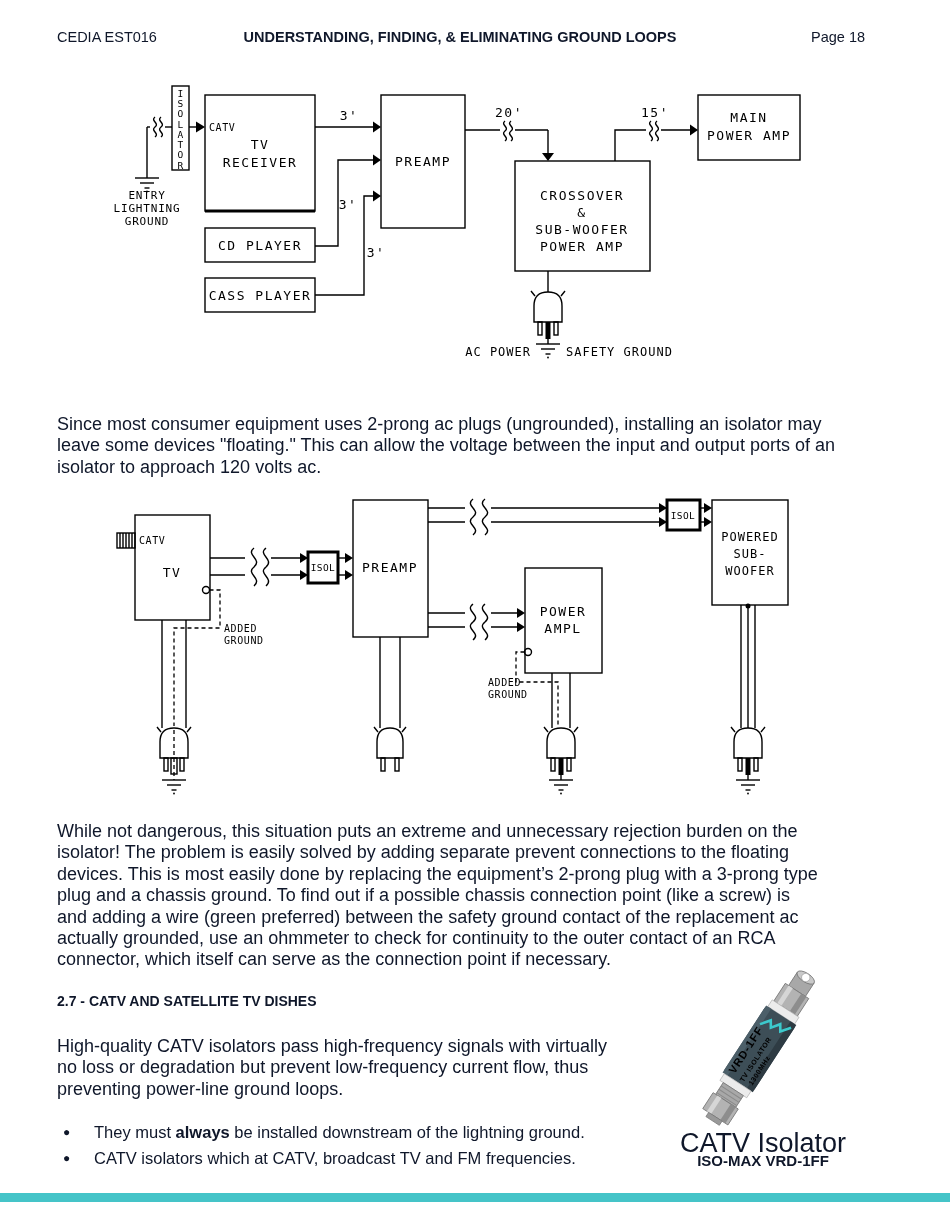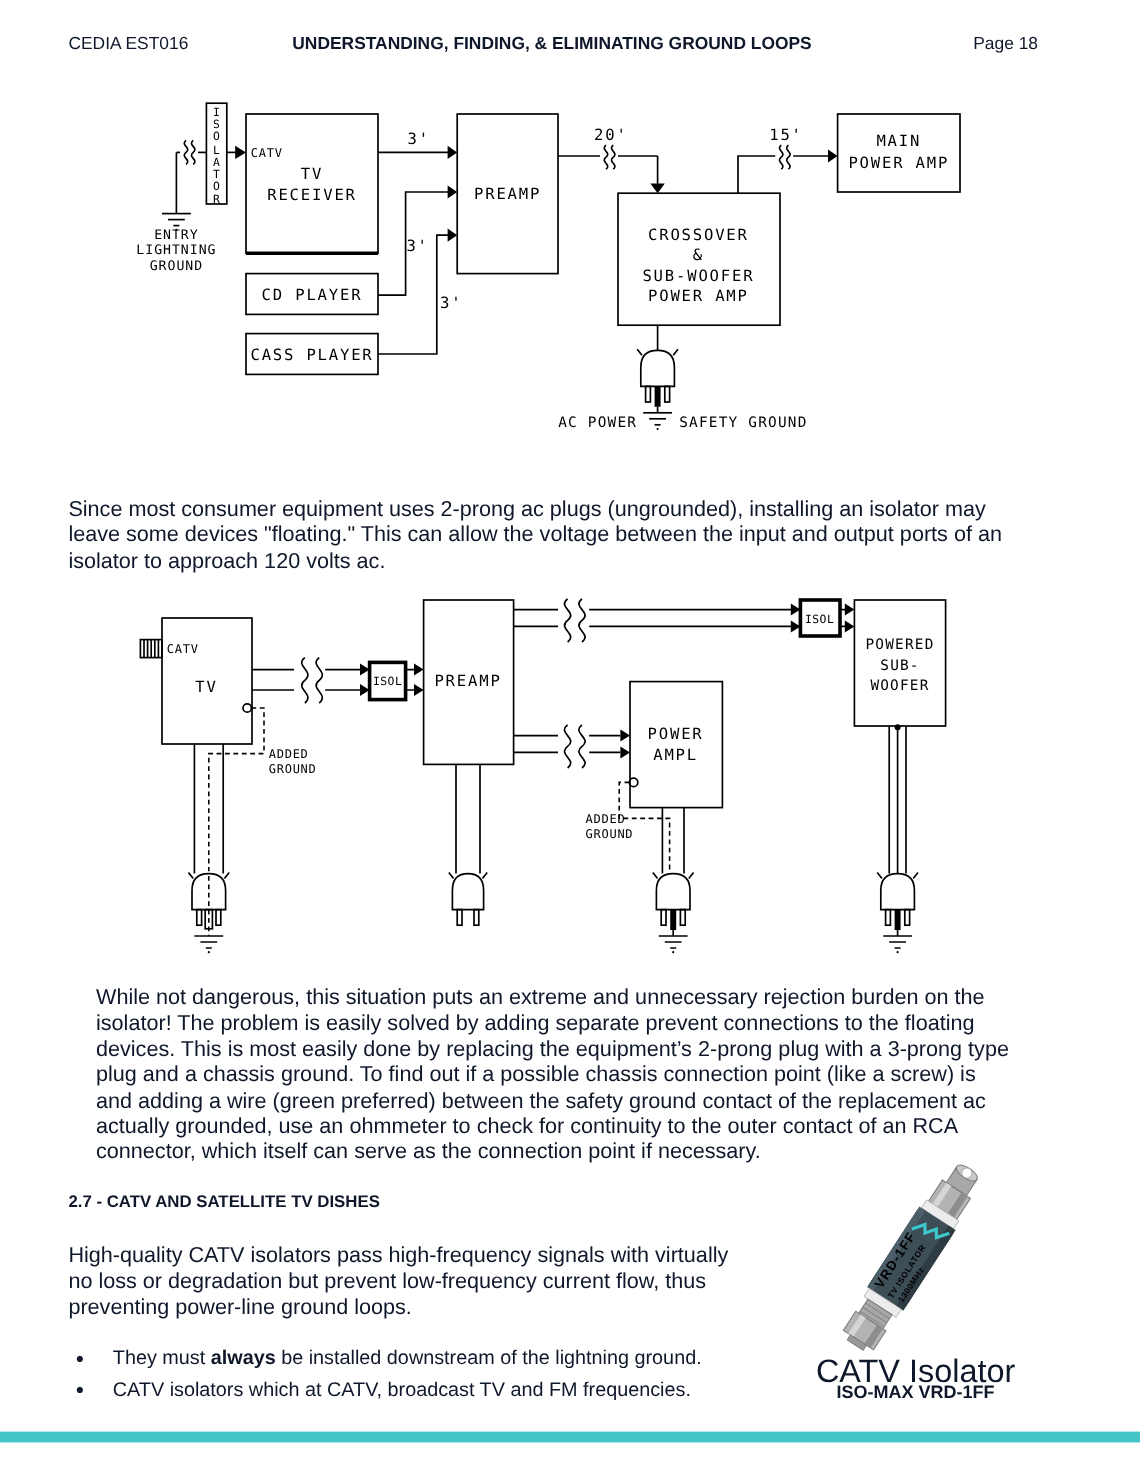--- a/index.html
+++ b/index.html
@@ -291,21 +291,21 @@
     <g>
       <circle class="fil" cx="748" cy="606" r="2.5"></circle>
       <line class="ln" x1="741" y1="605" x2="741" y2="728"></line>
       <line class="ln" x1="748" y1="608" x2="748" y2="728"></line>
       <line class="ln" x1="755" y1="605" x2="755" y2="728"></line>
       <use href="#plugC" x="748" y="728"></use>
       <use href="#gnd" x="748" y="780"></use>
     </g>
   </svg>
 
-  <div class="abs" style="left:57px;top:821px;margin-left:23px;">
+  <div class="abs" style="left:57px;top:821px;">
     <div class="bodyline">While not dangerous, this situation puts an extreme and unnecessary rejection burden on the</div>
     <div class="bodyline">isolator! The problem is easily solved by adding separate prevent connections to the floating</div>
     <div class="bodyline">devices. This is most easily done by replacing the equipment’s 2-prong plug with a 3-prong type</div>
     <div class="bodyline">plug and a chassis ground. To find out if a possible chassis connection point (like a screw) is</div>
     <div class="bodyline">and adding a wire (green preferred) between the safety ground contact of the replacement ac</div>
     <div class="bodyline">actually grounded, use an ohmmeter to check for continuity to the outer contact of an RCA</div>
     <div class="bodyline">connector, which itself can serve as the connection point if necessary.</div>
   </div>
 
   <div class="abs heading" style="left:57px;top:993px;">2.7 - CATV AND SATELLITE TV DISHES</div>

